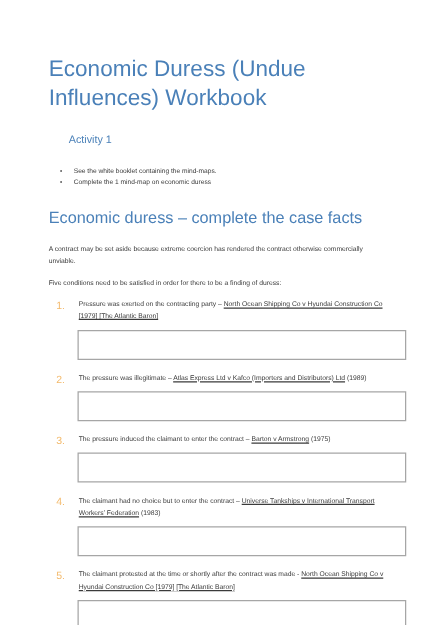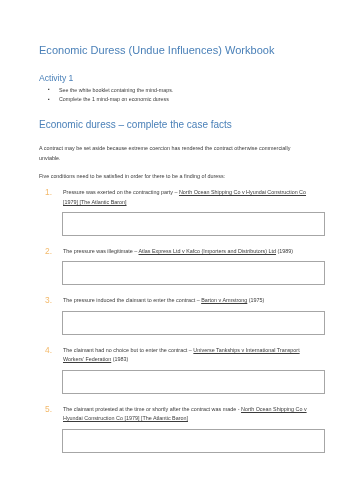--- a/index.html
+++ b/index.html
@@ -18,35 +18,35 @@
   .page {
     position: relative;
     width: 353px;
     height: 500px;
     background: #ffffff;
     box-sizing: border-box;
     padding: 44px 42px 0 39px;
   }
   .doc-title {
     color: #4a80b8;
-    font-size: 11px;
+    font-size: 18px;
     font-weight: normal;
     letter-spacing: 0.02px;
     margin: 0 0 14px 0;
     line-height: 1.25;
   }
   .activity-heading {
     color: #4a80b8;
     font-size: 8.6px;
-    margin: 0;
+    margin: 16px;
     line-height: 1.42;
   }
   .activity-subheading {
     color: #4a80b8;
-    font-size: 10px;
+    font-size: 13px;
     margin: 0 0 2px 0;
     line-height: 1.42;
   }
   .bullets {
     list-style: none;
     margin: 2px 0 0 0;
     padding: 0;
   }
   .bullets li {
     position: relative;

